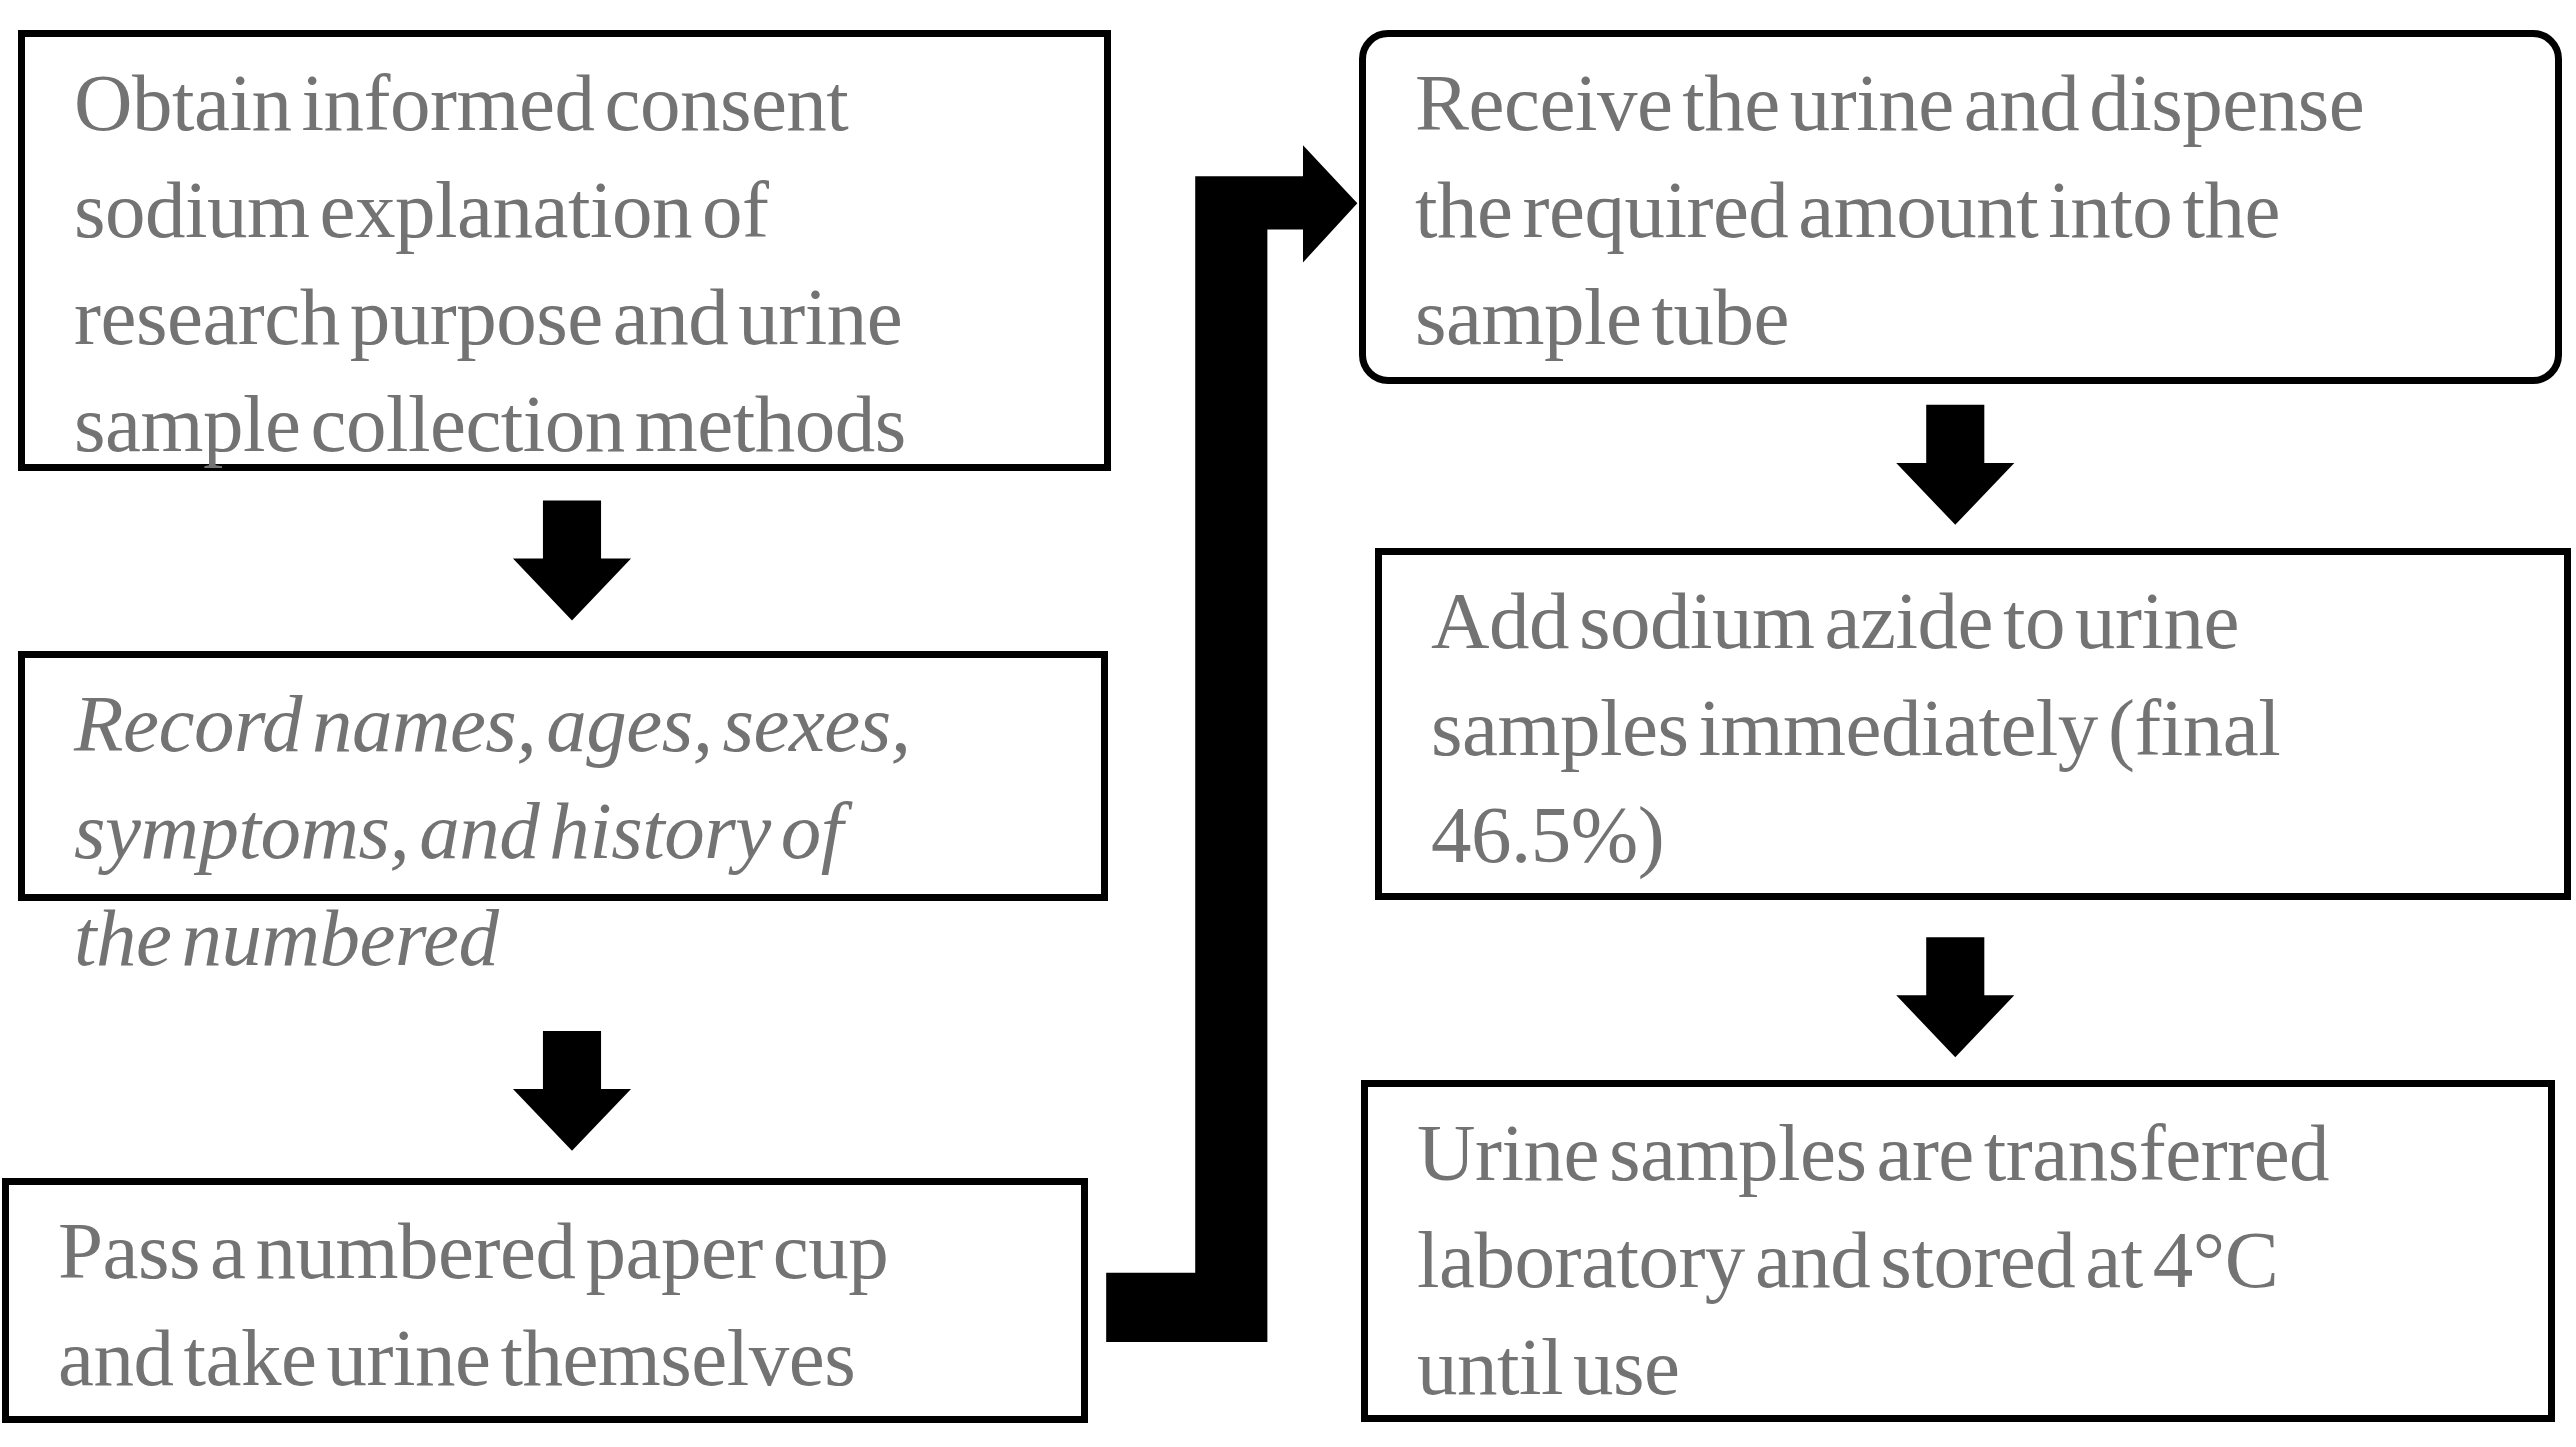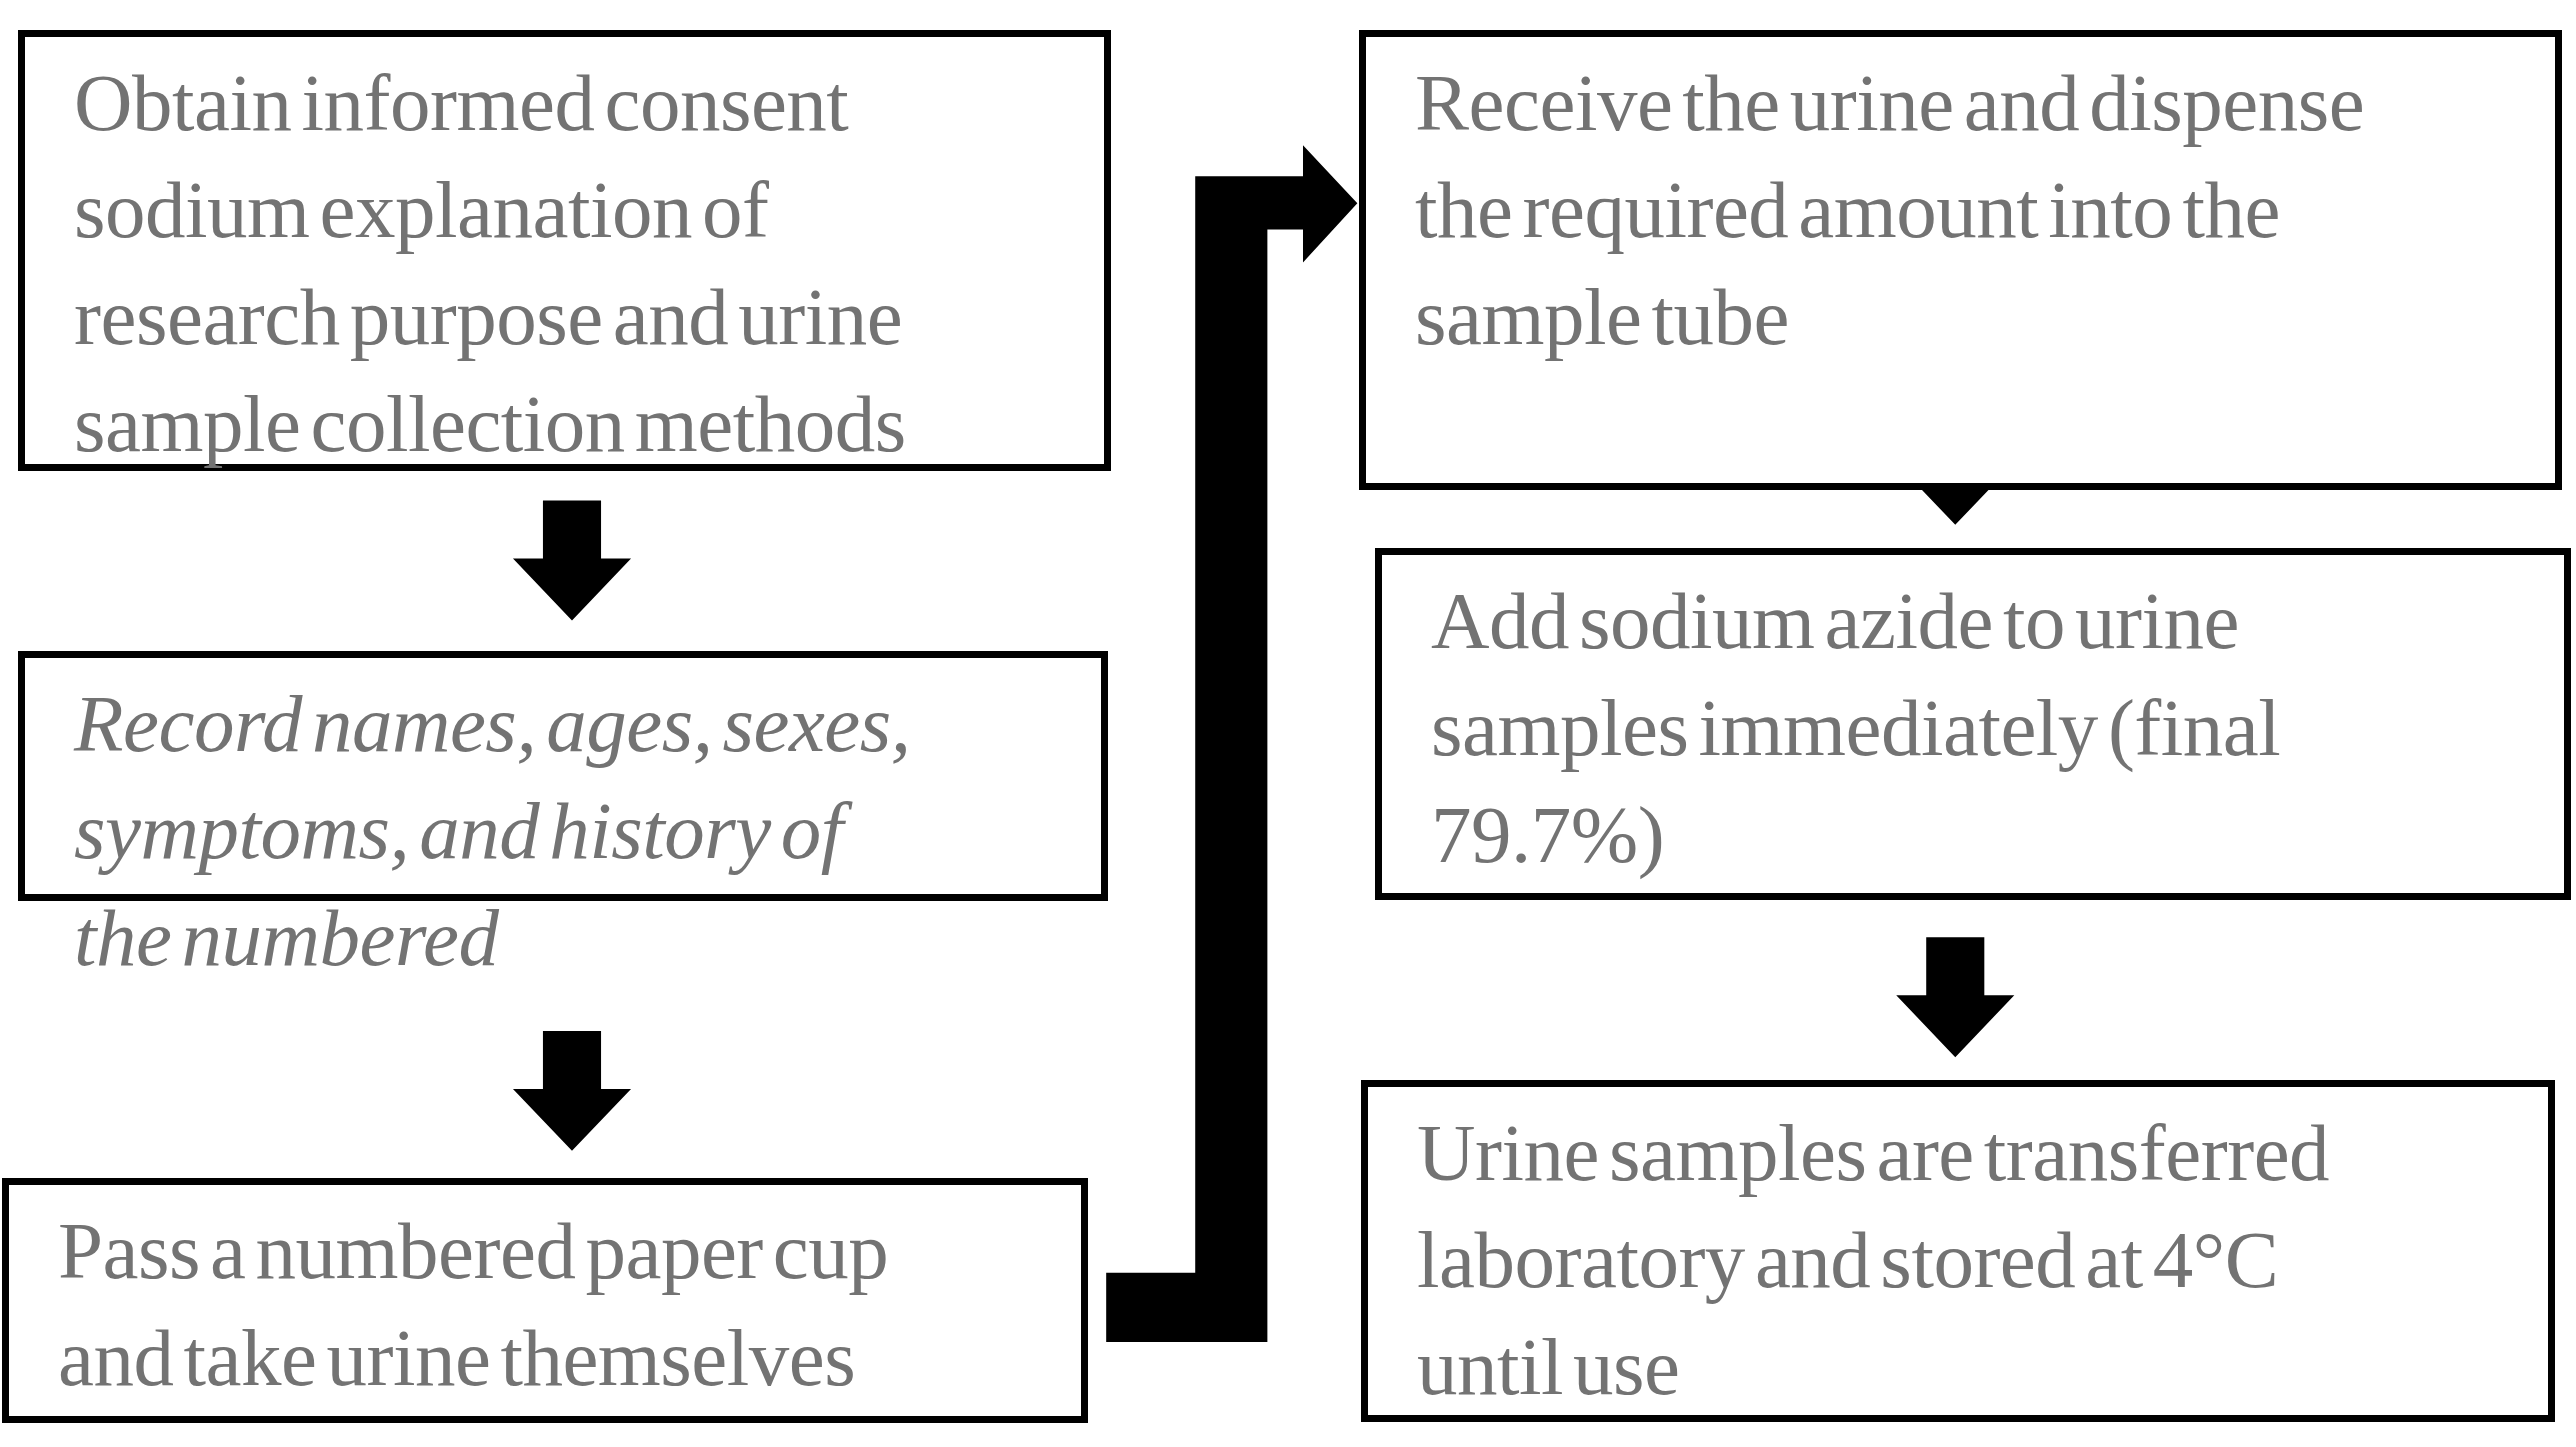--- a/index.html
+++ b/index.html
@@ -29,21 +29,21 @@
   }
   .flow-box .line {
     display: block;
     white-space: nowrap;
   }
   
   #box-1 { left: 18px;   top: 30px;   width: 1093px; height: 441px; }
   #box-2 { left: 18px;   top: 651px;  width: 1090px; height: 250px; font-style: italic; }
   #box-3 { left: 2px;   top: 1178px; width: 1086px; height: 245px; }
   
-  #box-4 { left: 1359px; top: 30px;   width: 1203px; height: 460px; }
+  #box-4 { left: 1359px; top: 30px;   width: 1203px; height: 354px; border-radius: 29px; }
   #box-5 { left: 1375px; top: 548px;  width: 1196px; height: 352px; }
   #box-6 { left: 1361px; top: 1080px; width: 1194px; height: 342px; }
 
   #arrow-layer {
     position: absolute;
     left: 0; top: 0;
     width: 2576px;
     height: 1447px;
     pointer-events: none;
   }
@@ -87,21 +87,21 @@
 
   <div class="flow-box" id="box-4">
     <span class="line">Receive the urine and dispense</span>
     <span class="line">the required amount into the</span>
     <span class="line">sample tube</span>
   </div>
 
   <div class="flow-box" id="box-5">
     <span class="line">Add sodium azide to urine</span>
     <span class="line">samples immediately (final</span>
-    <span class="line">79.7%)</span>
+    <span class="line">46.5%)</span>
   </div>
 
   <div class="flow-box" id="box-6">
     <span class="line">Urine samples are transferred</span>
     <span class="line">laboratory and stored at 4°C</span>
     <span class="line">until use</span>
   </div>
 
 </div>
 

